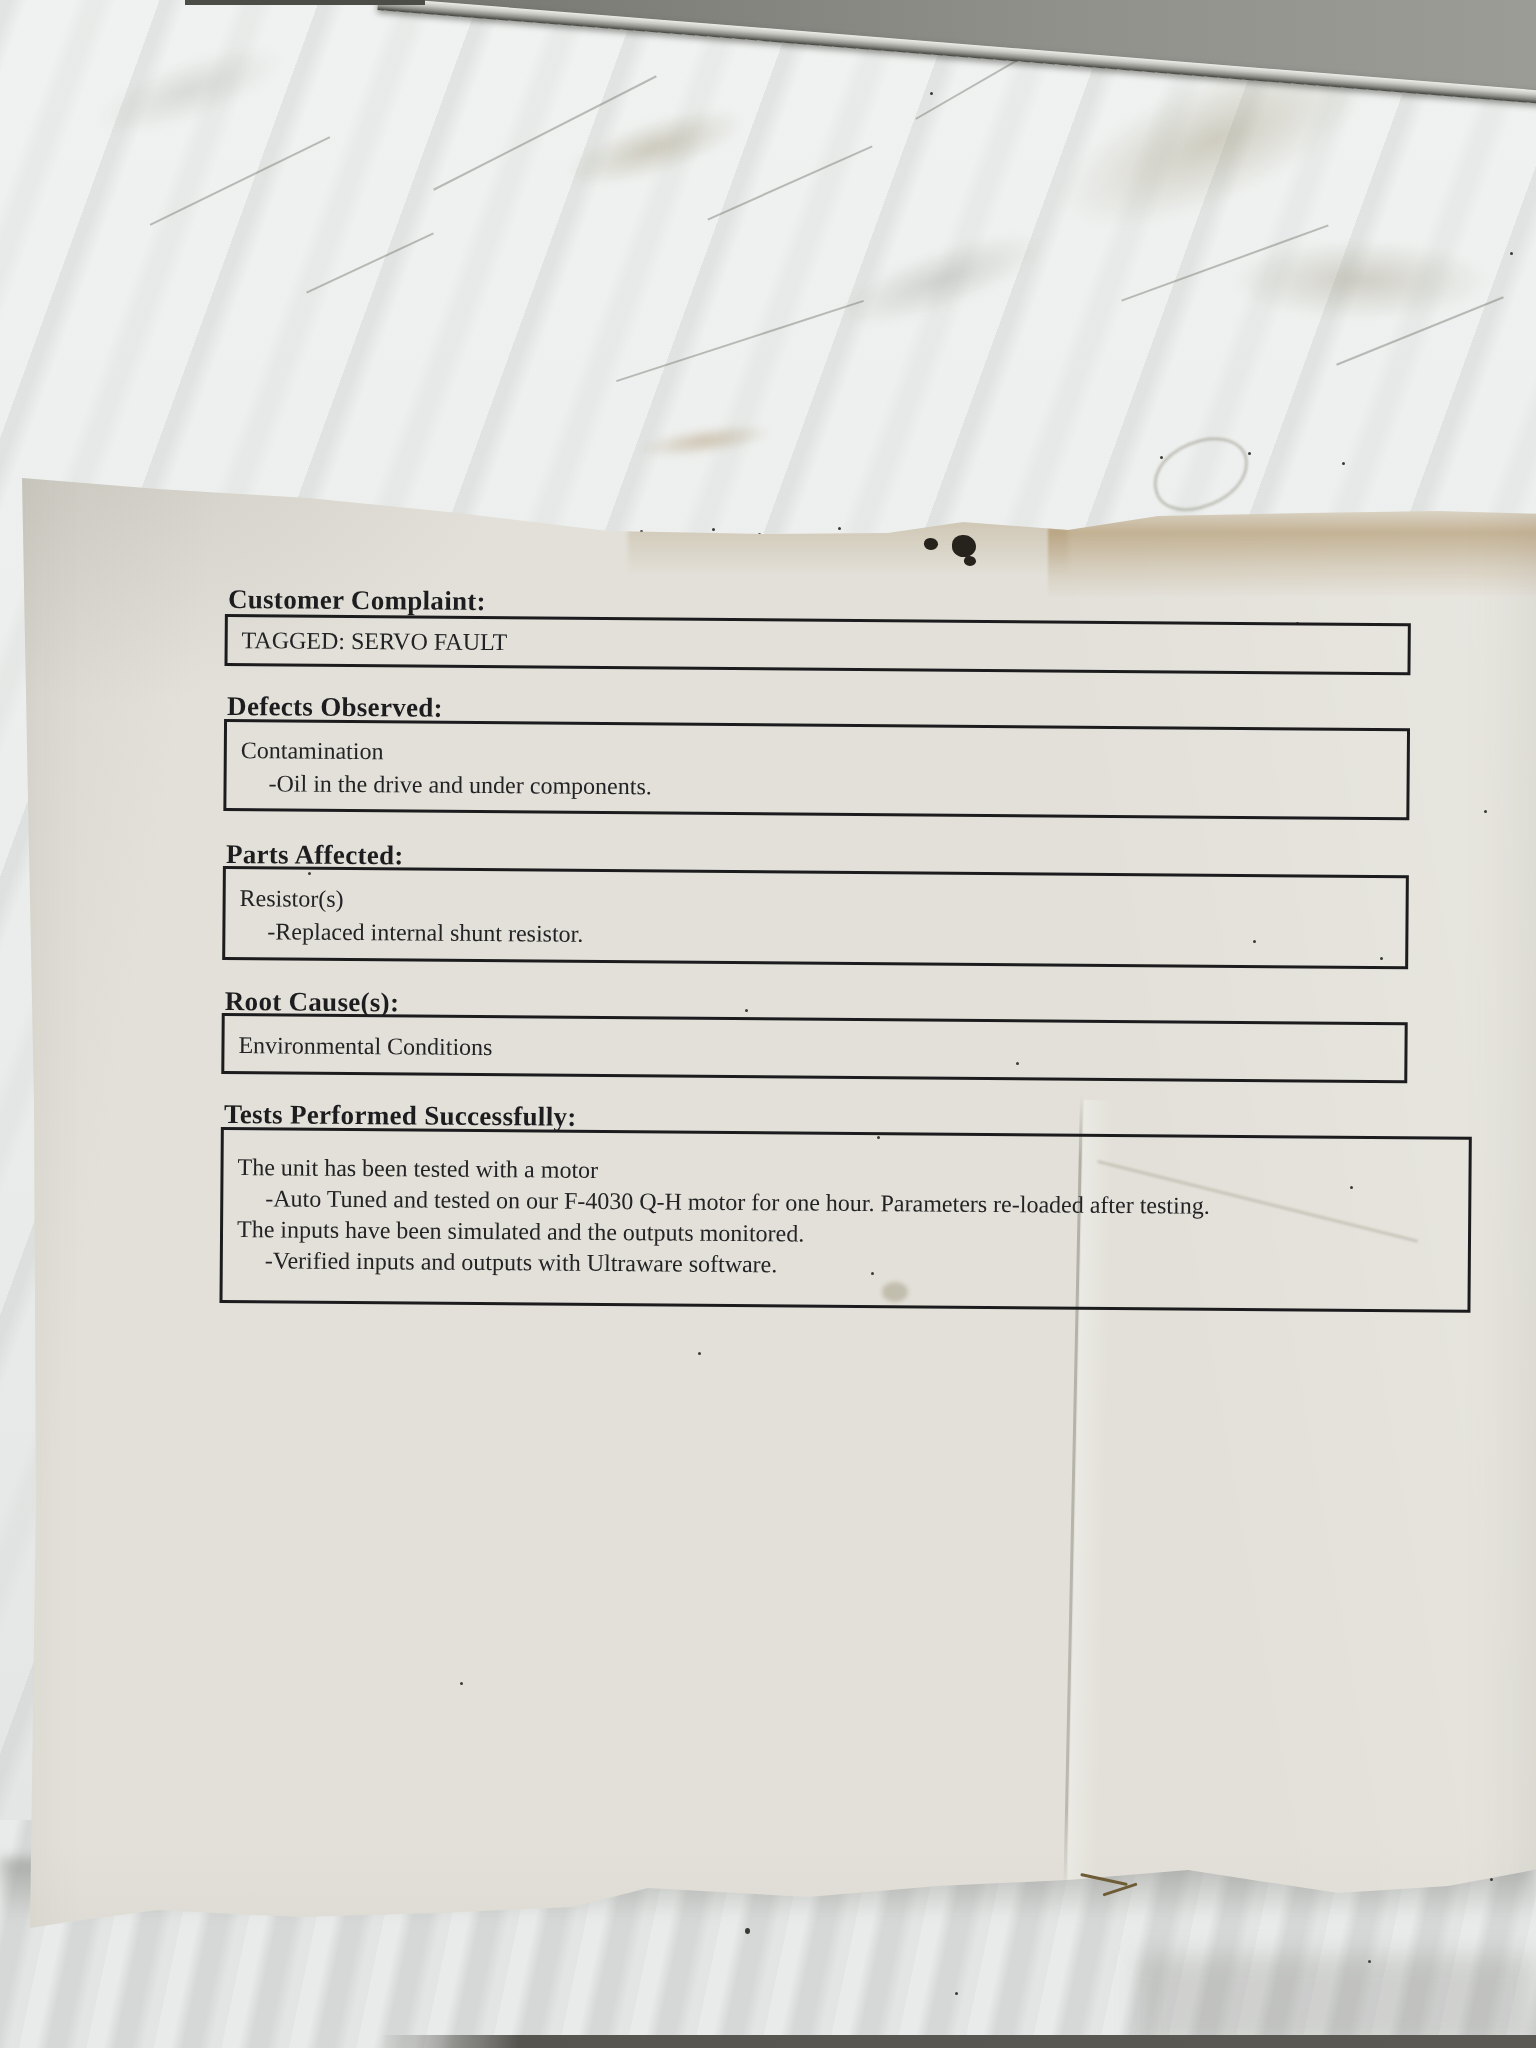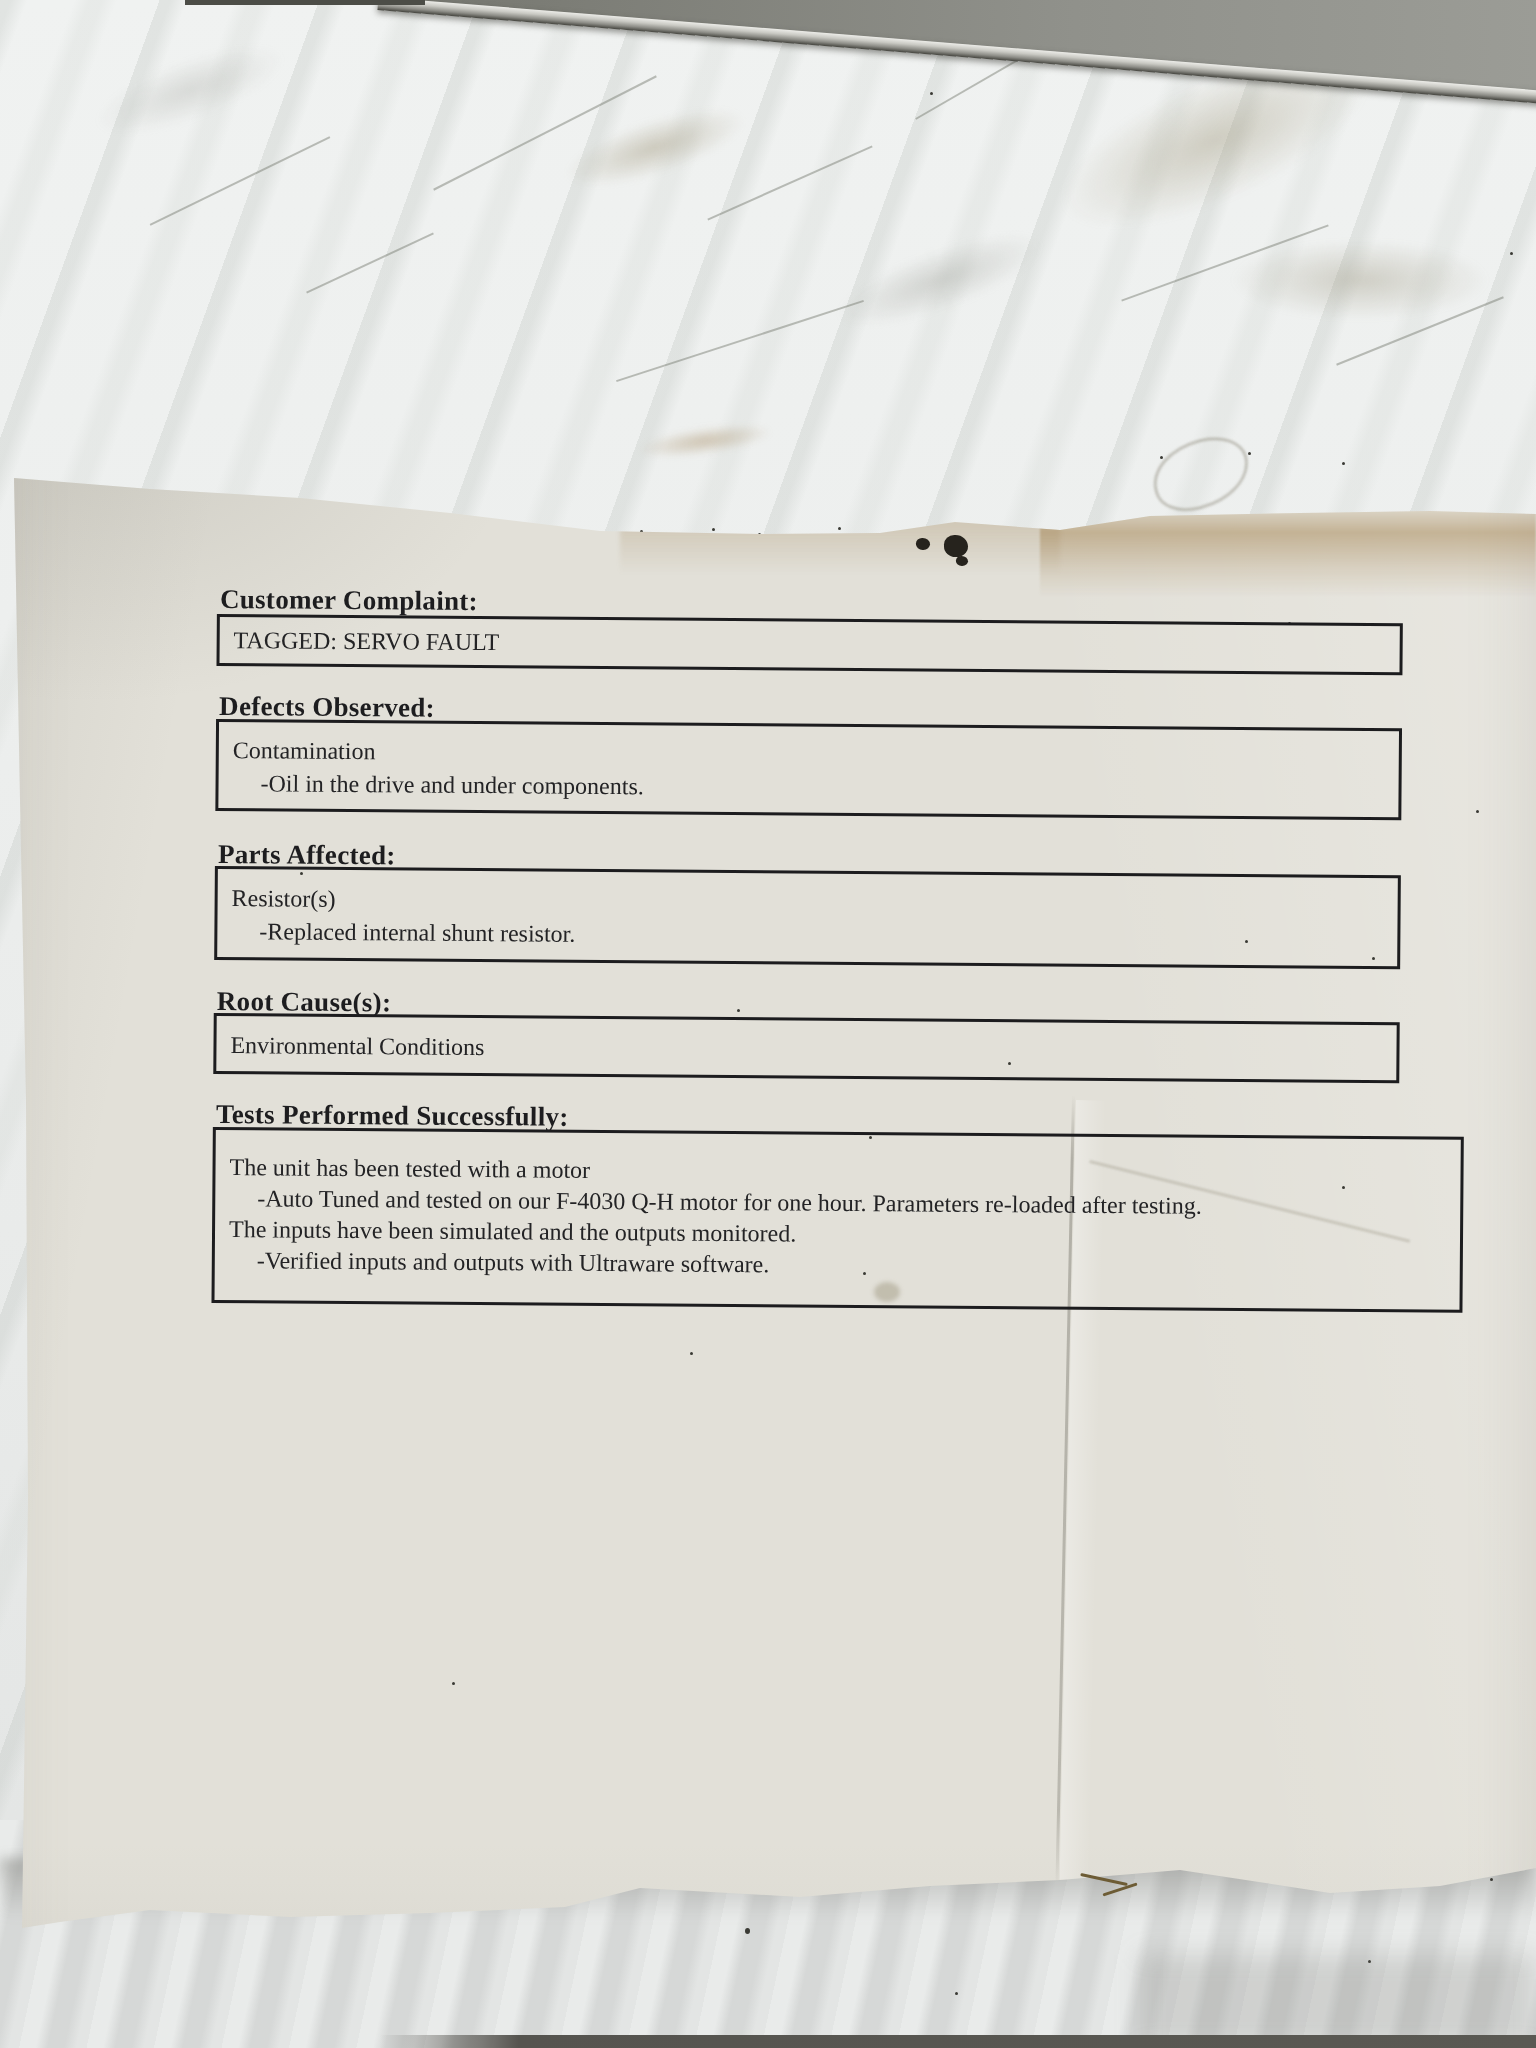--- a/index.html
+++ b/index.html
@@ -52,21 +52,21 @@
        1430px 511px,1536px 514px,1536px 1868px,1440px 1886px,1330px 1893px,
        1180px 1870px,1060px 1880px,930px 1886px,800px 1897px,640px 1888px,
        565px 1907px,430px 1913px,290px 1917px,150px 1910px,60px 1922px,22px 1928px,
        28px 1500px,26px 1100px,20px 800px);
      background:
        radial-gradient(620px 420px at 6% 20%,rgba(128,126,114,0.20),rgba(128,126,114,0) 70%),
        linear-gradient(100deg,rgba(118,116,106,0.14),rgba(118,116,106,0) 16%),
        linear-gradient(260deg,rgba(255,255,255,0.25),rgba(255,255,255,0) 32%),
        linear-gradient(0deg,rgba(146,144,136,0.14),rgba(146,144,136,0) 10%),
        #e2e0d8;
-     box-shadow:inset 0 0 70px rgba(120,118,106,0.18);}
+     box-shadow:inset 0 0 70px rgba(120,118,106,0.18);margin-left:8px;}
   .stain-band{position:absolute;left:1040px;top:505px;width:496px;height:92px;
      background:linear-gradient(180deg,rgba(168,138,90,0.10) 0%,rgba(168,138,90,0.55) 30%,
                 rgba(168,138,90,0.22) 68%,rgba(168,138,90,0) 100%);filter:blur(1px);}
   .stain-band2{position:absolute;left:620px;top:520px;width:440px;height:60px;
      background:linear-gradient(180deg,rgba(160,132,88,0.28),rgba(160,132,88,0) 90%);
      filter:blur(2px);}
   .blob{position:absolute;background:#26231d;border-radius:45% 55% 50% 50%;}
   .crease{position:absolute;left:1072px;top:1095px;width:3px;height:795px;
      transform:rotate(1.2deg);transform-origin:50% 0;
      background:linear-gradient(180deg,rgba(138,136,126,0) 0%,rgba(138,136,126,0.55) 8%,

